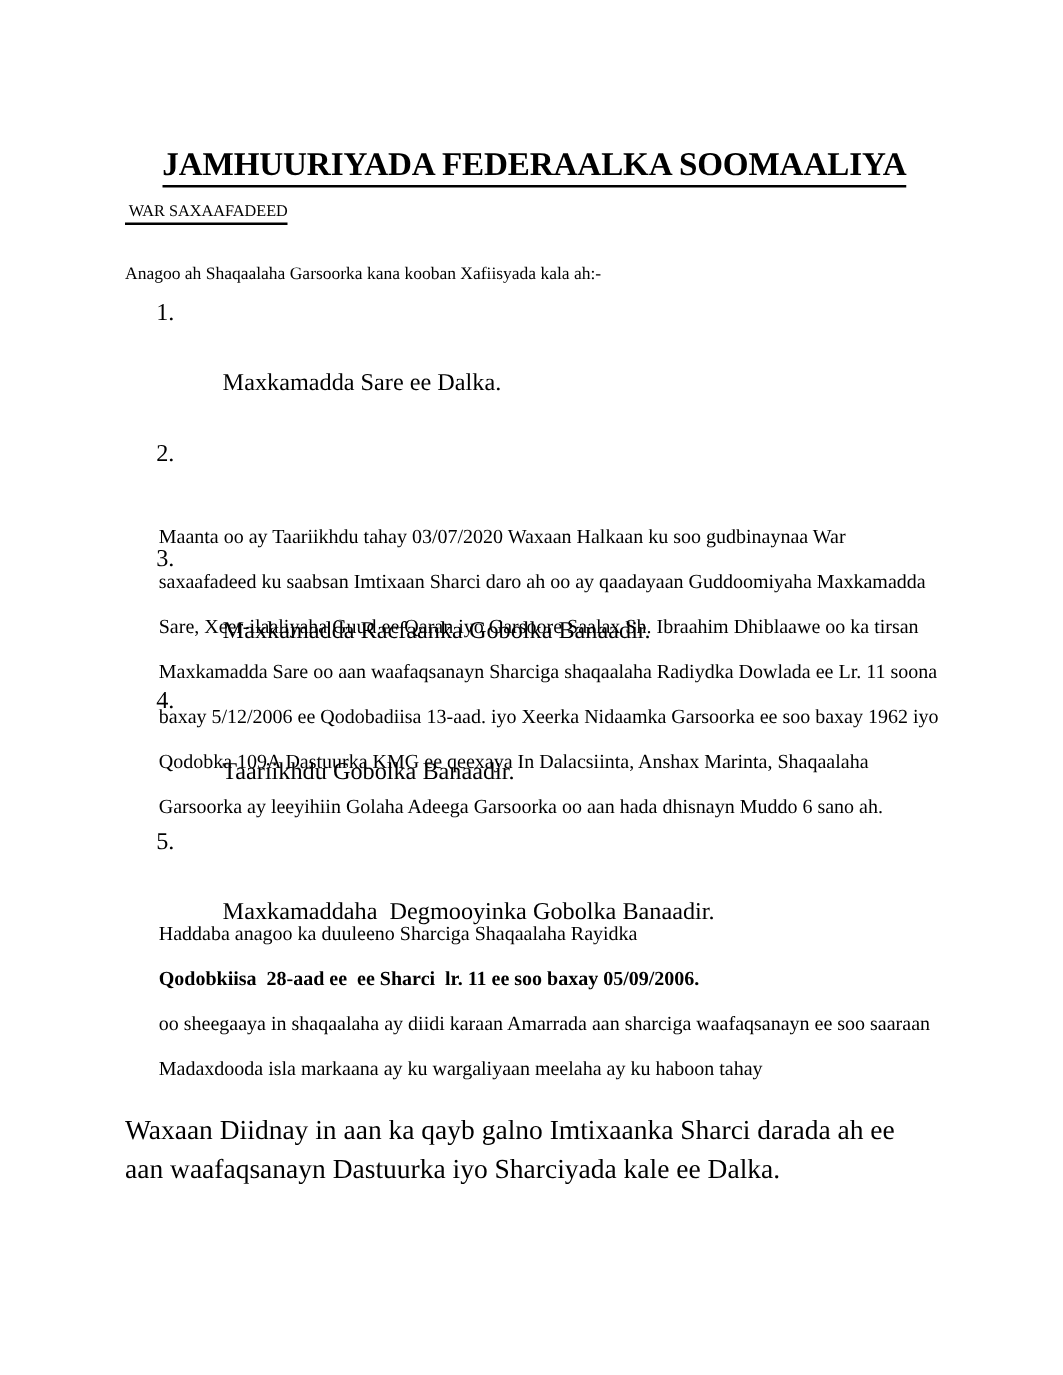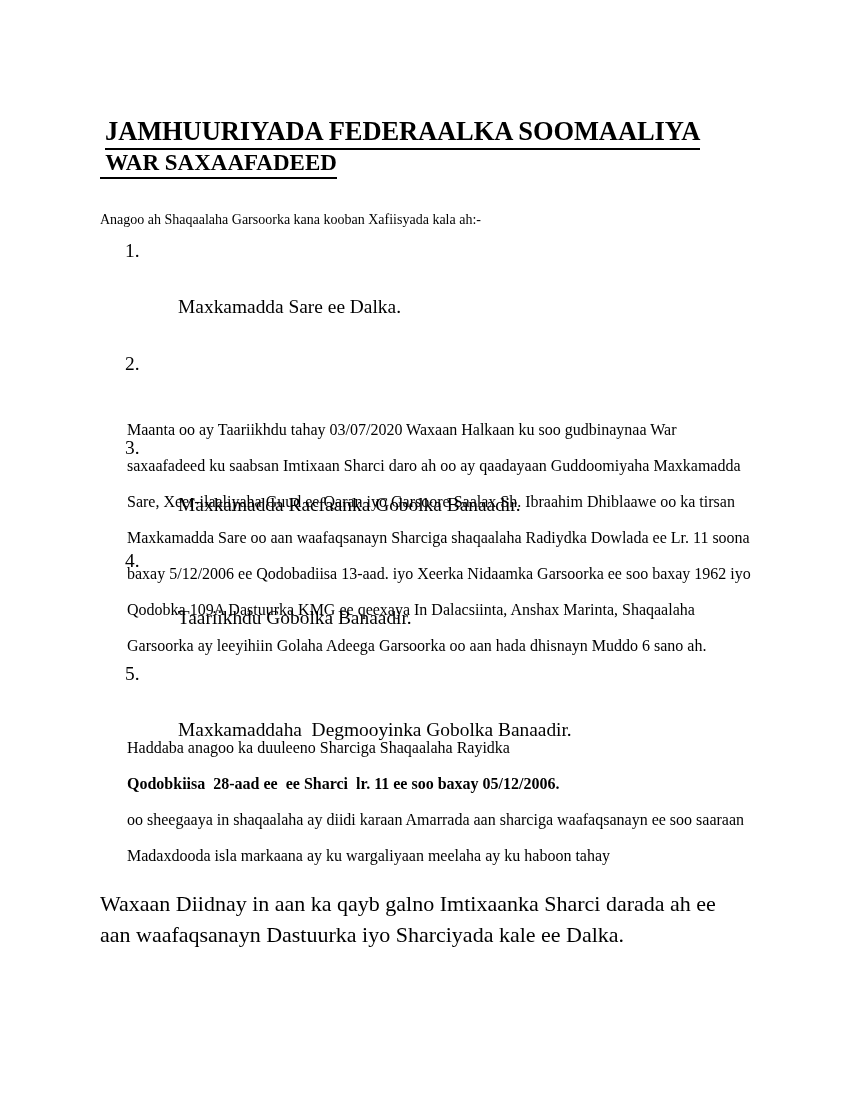--- a/index.html
+++ b/index.html
@@ -28,35 +28,36 @@
   
   .doc-title {
     position: absolute;
     left: 105px;
     top: 99px;
     width: 645px;
     font-size: 26.5px;
     font-weight: bold;
     letter-spacing: -0.1px;
     line-height: 1.12;
+    text-align: center;
     white-space: nowrap;
   }
   .doc-title .u {
     border-bottom: 2.6px solid #000;
     padding-bottom: 2px;
     display: inline-block;
   }
 
   
   .doc-subtitle {
     position: absolute;
     left: 100px;
-    top: 150px;
-    font-size: 23px;
-    font-weight: bold;
+    top: 162px;
+    font-size: 13px;
+    font-weight: normal;
     line-height: 1.15;
     white-space: pre;
   }
   .doc-subtitle .u {
     border-bottom: 2.2px solid #000;
     padding-bottom: 1px;
     display: inline-block;
   }
 
   
@@ -151,19 +152,19 @@
     <li>
       <span class="num">5.</span>
       <span>Maxkamaddaha  Degmooyinka Gobolka Banaadir.</span>
     </li>
   </ul>
 
   <p class="body-block block-main">Maanta oo ay Taariikhdu tahay 03/07/2020 Waxaan Halkaan ku soo gudbinaynaa War saxaafadeed ku saabsan Imtixaan Sharci daro ah oo ay qaadayaan Guddoomiyaha Maxkamadda Sare, Xeer-ilaaliyaha Guud ee Qaran iyo Garsoore Saalax Sh. Ibraahim Dhiblaawe oo ka tirsan Maxkamadda Sare oo aan waafaqsanayn Sharciga  shaqaalaha Radiydka Dowlada ee Lr. 11  soona baxay 5/12/2006  ee Qodobadiisa 13-aad. iyo Xeerka Nidaamka Garsoorka ee soo baxay 1962 iyo Qodobka 109A Dastuurka KMG ee qeexaya In Dalacsiinta, Anshax Marinta, Shaqaalaha Garsoorka ay leeyihiin Golaha Adeega Garsoorka oo aan hada dhisnayn Muddo 6 sano ah.</p>
 
   <div class="body-block block-second">
     <span>Haddaba anagoo ka duuleeno  Sharciga Shaqaalaha Rayidka</span><br>
-    <span class="bold-line">Qodobkiisa  28-aad ee  ee Sharci  lr. 11 ee soo baxay 05/12/2006.</span><br>
+    <span class="bold-line">Qodobkiisa  28-aad ee  ee Sharci  lr. 11 ee soo baxay 05/09/2006.</span><br>
     <span>oo sheegaaya in shaqaalaha ay diidi karaan  Amarrada aan sharciga waafaqsanayn ee soo saaraan Madaxdooda isla markaana ay ku wargaliyaan meelaha ay ku haboon tahay</span>
   </div>
 
   <p class="closing-para">Waxaan Diidnay in aan ka qayb galno Imtixaanka Sharci darada ah ee aan waafaqsanayn Dastuurka iyo Sharciyada kale ee Dalka.</p>
 
 </div>
 
 </body></html>

